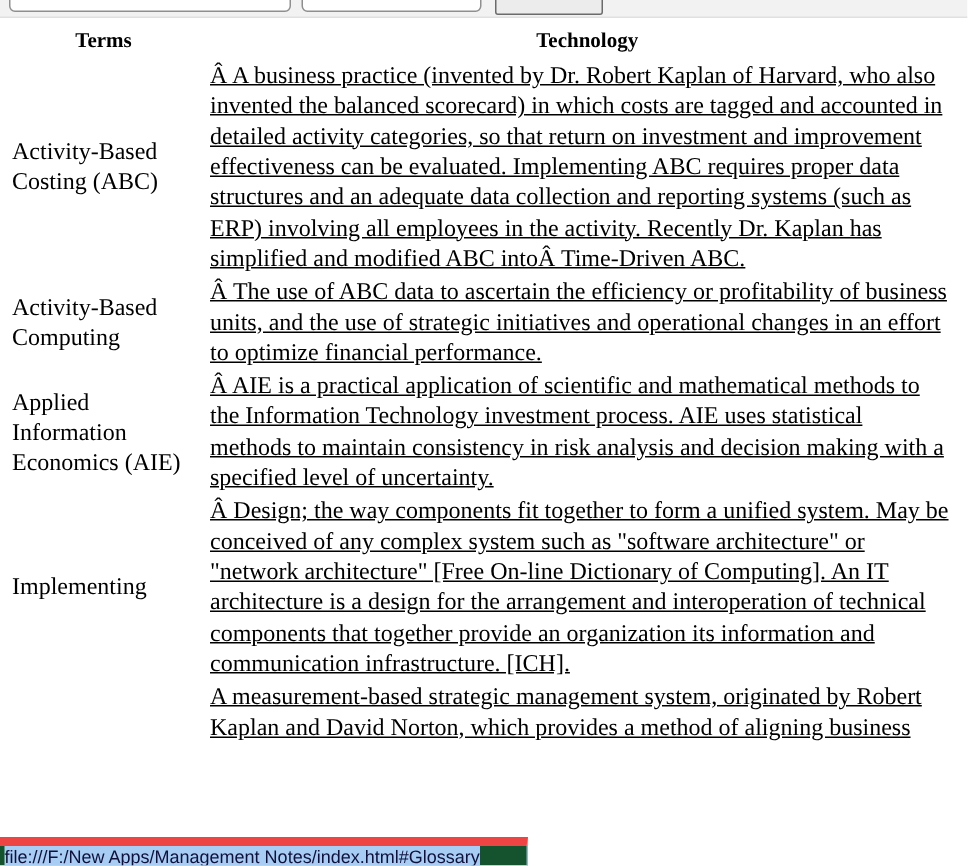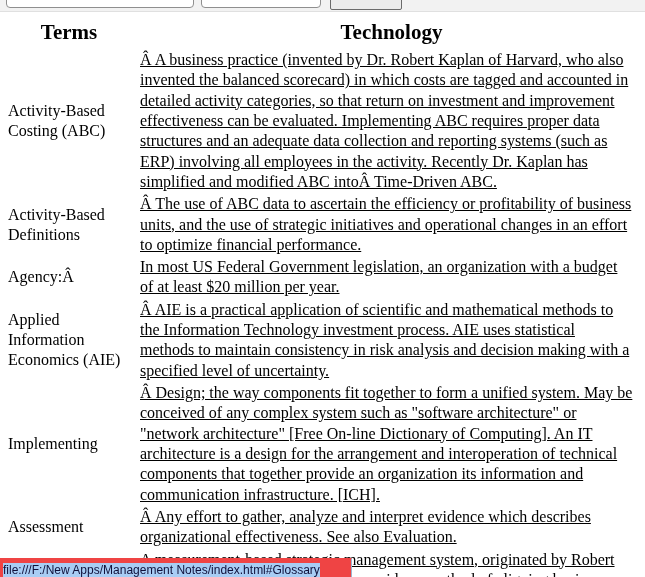--- a/index.html
+++ b/index.html
@@ -49,21 +49,21 @@
   }
 
   
   table.glossary {
     width: 645px;
     border-collapse: collapse;
     margin-top: 2px;
     table-layout: fixed;
   }
   table.glossary th {
-    font-size: 21px;
+    font-size: 14px;
     font-weight: bold;
     padding: 6px 0 4px 0;
   }
   th.col-terms { width: 138px; }
   td.term {
     width: 138px;
     padding: 1px 4px 1px 8px;
     vertical-align: middle;
     font-size: 16px;
     line-height: 1.25;
@@ -77,25 +77,25 @@
     text-decoration: underline;
   }
 
   
   .status-bubble {
     position: absolute;
     left: 0;
     bottom: 0;
     height: 19px;
     width: 352px;
-    background: #ef4444;
-    border-top: 1px solid #ef4444;
+    background: #14532d;
+    border-top: 6px solid #ef4444;
     border-right: 1px solid #9ab4d0;
     display: flex;
-    align-items: flex-end;
+    align-items: center;
     padding-left: 3px;
     font-family: "Liberation Sans", sans-serif;
     font-size: 12px;
     color: #10103a;
     white-space: nowrap;
     overflow: hidden;
   }
   .status-bubble .hl {
     background: #a8cdf4;
   }
@@ -115,38 +115,30 @@
       <th class="col-terms">Terms</th>
       <th class="col-defs">Technology</th>
     </tr>
   </thead>
   <tbody>
     <tr>
       <td class="term">Activity-Based Costing (ABC)</td>
       <td class="def">Â A business practice (invented by Dr. Robert Kaplan of Harvard, who also invented the balanced scorecard) in which costs are tagged and accounted in detailed activity categories, so that return on investment and improvement effectiveness can be evaluated. Implementing ABC requires proper data structures and an adequate data collection and reporting systems (such as ERP) involving all employees in the activity. Recently Dr. Kaplan has simplified and modified ABC intoÂ Time-Driven ABC.</td>
     </tr>
     <tr>
-      <td class="term">Activity-Based Definitions</td>
+      <td class="term">Activity-Based Computing</td>
       <td class="def">Â The use of ABC data to ascertain the efficiency or profitability of business units, and the use of strategic initiatives and operational changes in an effort to optimize financial performance.</td>
-    </tr>
-    <tr>
-      <td class="term">Agency:Â</td>
-      <td class="def">In most US Federal Government legislation, an organization with a budget of at least $20 million per year.</td>
     </tr>
     <tr>
       <td class="term">Applied Information Economics (AIE)</td>
       <td class="def">Â AIE is a practical application of scientific and mathematical methods to the Information Technology investment process. AIE uses statistical methods to maintain consistency in risk analysis and decision making with a specified level of uncertainty.</td>
     </tr>
     <tr>
       <td class="term">Implementing</td>
       <td class="def">Â Design; the way components fit together to form a unified system. May be conceived of any complex system such as "software architecture" or "network architecture" [Free On-line Dictionary of Computing]. An IT architecture is a design for the arrangement and interoperation of technical components that together provide an organization its information and communication infrastructure. [ICH].</td>
-    </tr>
-    <tr>
-      <td class="term">Assessment</td>
-      <td class="def">Â Any effort to gather, analyze and interpret evidence which describes organizational effectiveness. See also Evaluation.</td>
     </tr>
     <tr>
       <td class="term"></td>
       <td class="def">A measurement-based strategic management system, originated by Robert Kaplan and David Norton, which provides a method of aligning business</td>
     </tr>
   </tbody>
 </table>
 
 <div class="status-bubble">
   <span class="hl">file:///F:/New Apps/Management Notes/index.html#Glossary</span>

